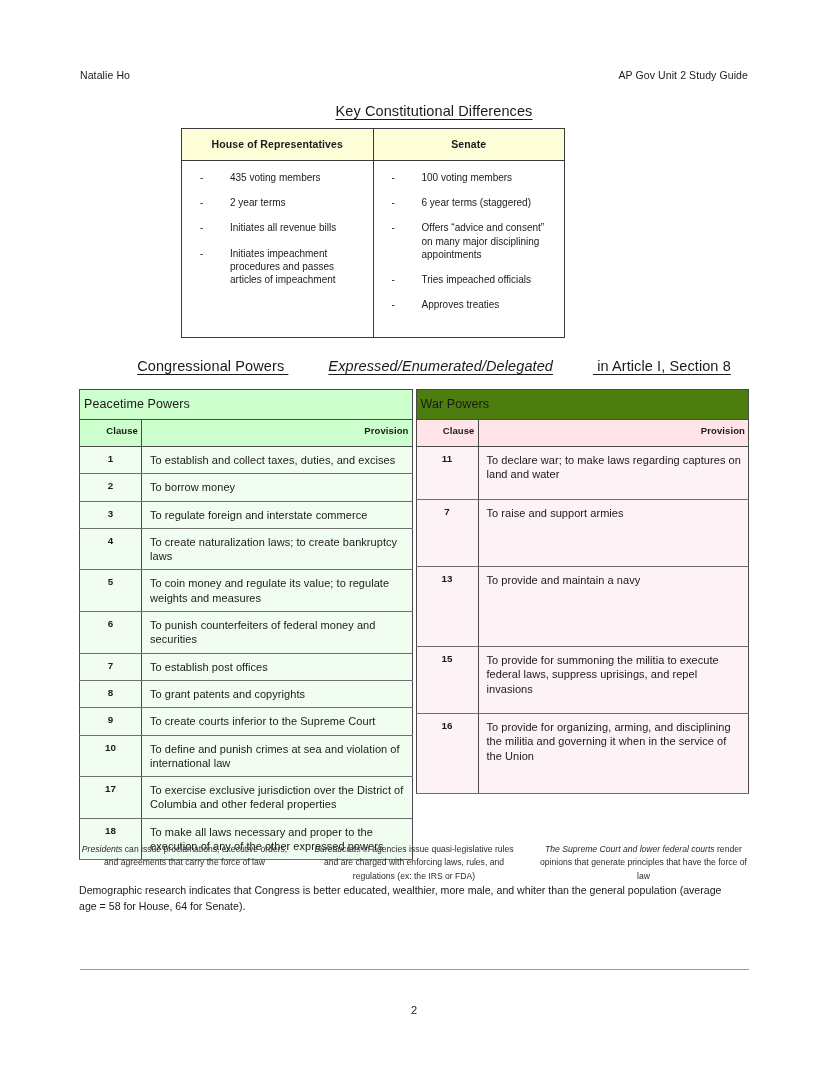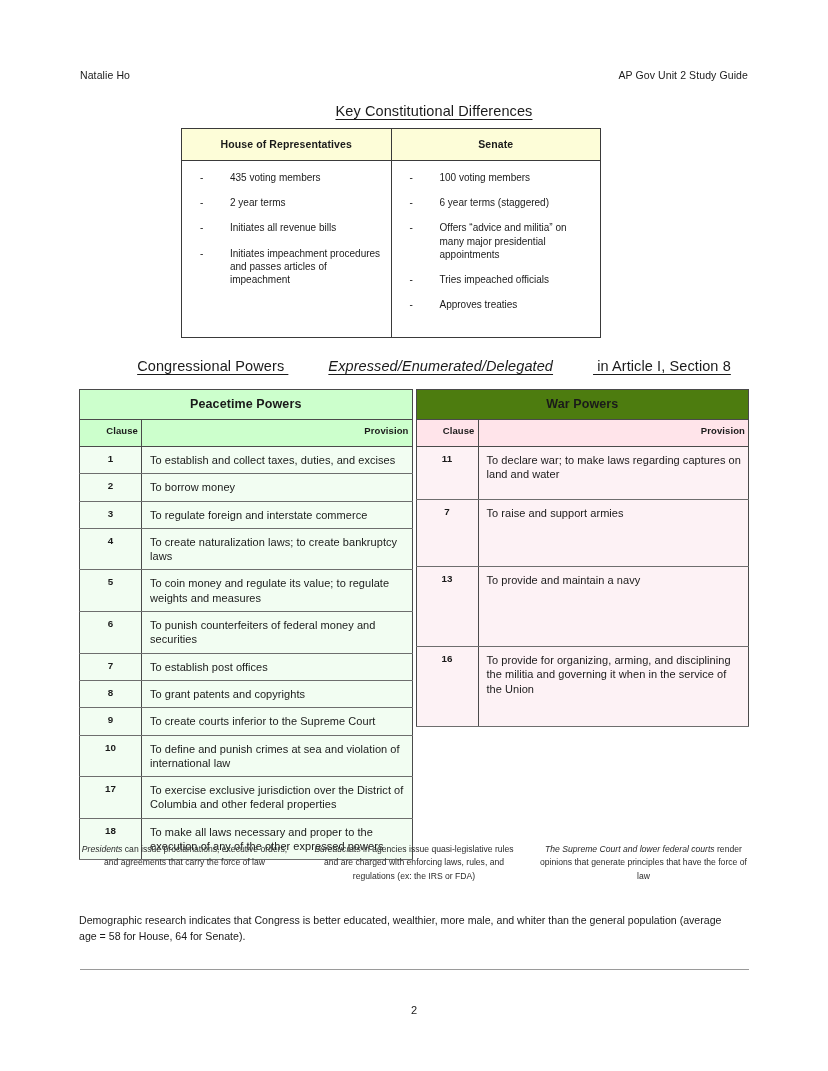--- a/index.html
+++ b/index.html
@@ -27,21 +27,21 @@
   }
   .section-title .u{ text-decoration:underline; text-underline-offset:2.5px;margin-left:40px; }
   .section-title .it{ font-style:italic; }
 
   #title-1{ position:absolute; top:103px; left:0; width:828px; }
   #title-2{ position:absolute; top:358px; left:0; width:828px; }
 
   
   .t1{
     position:absolute; top:128px; left:181px;
-    width:420px;
+    width:384px;
     border-collapse:collapse;
     table-layout:fixed;
   }
   .t1 td, .t1 th{
     border:1.1px solid #3a3a3a;
     vertical-align:top;
     padding:0;
   }
   .t1 th{
     background:#fdfdd8;
@@ -76,23 +76,23 @@
   }
   .pt{
     border-collapse:collapse;
     table-layout:fixed;
     border:1.6px solid #4a4a4a;
   }
   .pt.green{ width:334px; }
   .pt.pink { width:334px; margin-left:3px; }
 
   .pt .grp{
-    text-align:center;
+    text-align:left;
     font-size:12.5px;
-    font-weight:700;
+    font-weight:400;
     padding:7px 4px 8px 4px;
     border:1.6px solid #4a4a4a;
     letter-spacing:0.1px;
   }
   .pt .sub{
     text-align:right;
     font-size:9.5px;
     font-weight:700;
     padding:5px 3px 10px 3px;
     border:1.3px solid #4a4a4a;
@@ -137,21 +137,21 @@
     width:31.5%;
     text-align:center;
     font-size:8.6px;
     line-height:1.55;
     color:#2a2a2a;
   }
   .notes .note .it{ font-style:italic; }
 
   
   .para{
-    position:absolute; top:913px; left:79px; width:645px;
+    position:absolute; top:883px; left:79px; width:645px;
     font-size:10.6px;
     line-height:1.5;
     color:#1a1a1a;
   }
 
   
   .footer-rule{
     position:absolute; top:969px; left:80px; width:669px;
     height:1px; background:#9a9a9a;
   }
@@ -208,21 +208,21 @@
             <li>
               <span class="dash">-</span>
               <span class="txt">100 voting members</span>
             </li>
             <li>
               <span class="dash">-</span>
               <span class="txt">6 year terms (staggered)</span>
             </li>
             <li>
               <span class="dash">-</span>
-              <span class="txt">Offers “advice and militia” on many major presidential appointments</span>
+              <span class="txt">Offers “advice and consent” on many major disciplining appointments</span>
             </li>
             <li>
               <span class="dash">-</span>
               <span class="txt">Tries impeached officials</span>
             </li>
             <li>
               <span class="dash">-</span>
               <span class="txt">Approves treaties</span>
             </li>
           </ul>
@@ -322,20 +322,24 @@
           <td class="clause">11</td>
           <td>To declare war; to make laws regarding captures on land and water</td>
         </tr>
         <tr class="thickline" style="height:67px">
           <td class="clause">7</td>
           <td>To raise and support armies</td>
         </tr>
         <tr class="thickline" style="height:80px">
           <td class="clause">13</td>
           <td>To provide and maintain a navy</td>
+        </tr>
+        <tr class="thickline" style="height:67px">
+          <td class="clause">15</td>
+          <td>To provide for summoning the militia to execute federal laws, suppress uprisings, and repel invasions</td>
         </tr>
         <tr class="thickline" style="height:80px">
           <td class="clause">16</td>
           <td>To provide for organizing, arming, and disciplining the militia and governing it when in the service of the Union</td>
         </tr>
       </tbody>
     </table>
 
   </div>
 

